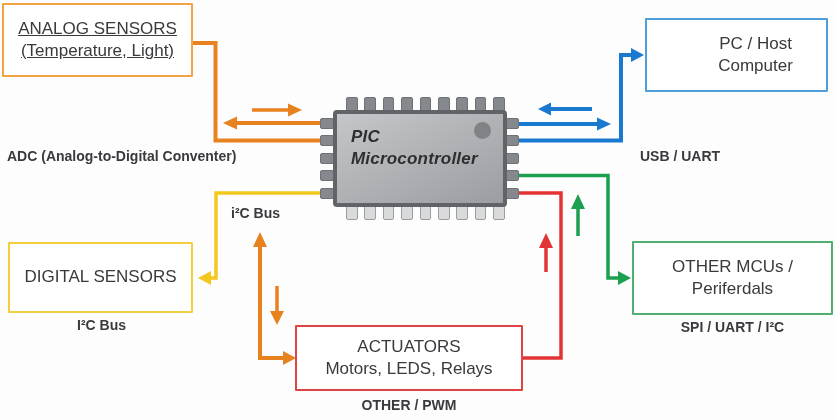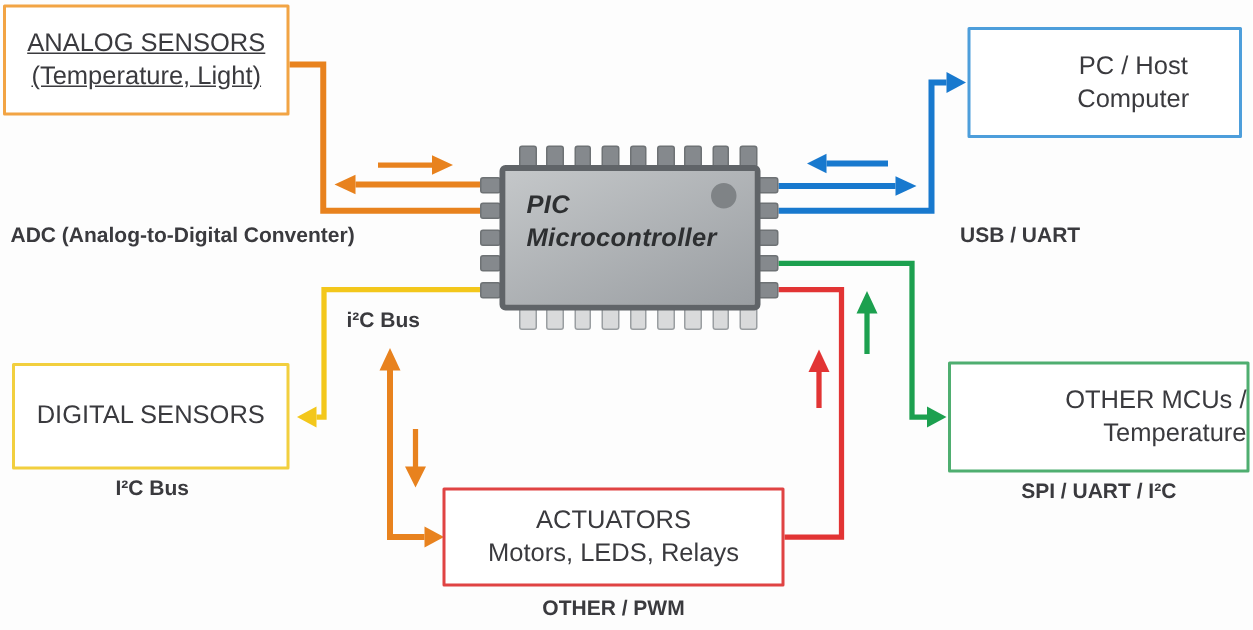--- a/index.html
+++ b/index.html
@@ -18,21 +18,21 @@
 
   .box{
     position:absolute;background:#ffffff;box-sizing:border-box;z-index:4;
     display:flex;flex-direction:column;justify-content:center;align-items:center;
     text-align:center;font-size:17px;line-height:1.32;border:2px solid #999;
     border-radius:1px;
   }
   .box-analog   {left:2px;  top:3px;   width:191px;height:74px;border-color:var(--border-orange);text-decoration:underline;}
   .box-pc       {left:645px;top:18px;  width:183px;height:74px;border-color:var(--border-blue);padding-left:38px;}
   .box-digital  {left:8px;  top:242px; width:185px;height:71px;border-color:var(--border-yellow);}
-  .box-other    {left:632px;top:241px; width:201px;height:74px;border-color:var(--border-green);align-items:flex-end;}
+  .box-other    {left:632px;top:241px; width:201px;height:74px;border-color:var(--border-green);}
   .box-actuators{left:295px;top:325px; width:228px;height:66px;border-color:var(--border-red);}
 
   .lbl{position:absolute;font-size:14px;white-space:nowrap;z-index:4;font-weight:bold;}
   .lbl-adc {left:7px;  top:148px;}
   .lbl-usb {left:600px;top:148px;margin-left:40px;}
   .lbl-i2c-chip{left:231px;top:205px;}
   .lbl-c{text-align:center;white-space:normal;}
   .lbl-i2c-digital{left:8px;  top:317px;width:187px;}
   .lbl-spi        {left:630px;top:319px;width:205px;}
   .lbl-gpio       {left:295px;top:397px;width:228px;}
@@ -119,21 +119,21 @@
   </div>
   <div class="box box-pc">
     <div>PC / Host</div>
     <div>Computer</div>
   </div>
   <div class="box box-digital">
     <div>DIGITAL SENSORS</div>
   </div>
   <div class="box box-other">
     <div>OTHER MCUs /</div>
-    <div>Temperature</div>
+    <div>Periferdals</div>
   </div>
   <div class="box box-actuators">
     <div>ACTUATORS</div>
     <div>Motors, LEDS, Relays</div>
   </div>
 
   <div class="lbl lbl-adc">ADC (Analog-to-Digital Conventer)</div>
   <div class="lbl lbl-usb">USB / UART</div>
   <div class="lbl lbl-i2c-chip">i²C Bus</div>
   <div class="lbl lbl-c lbl-i2c-digital">I²C Bus</div>

